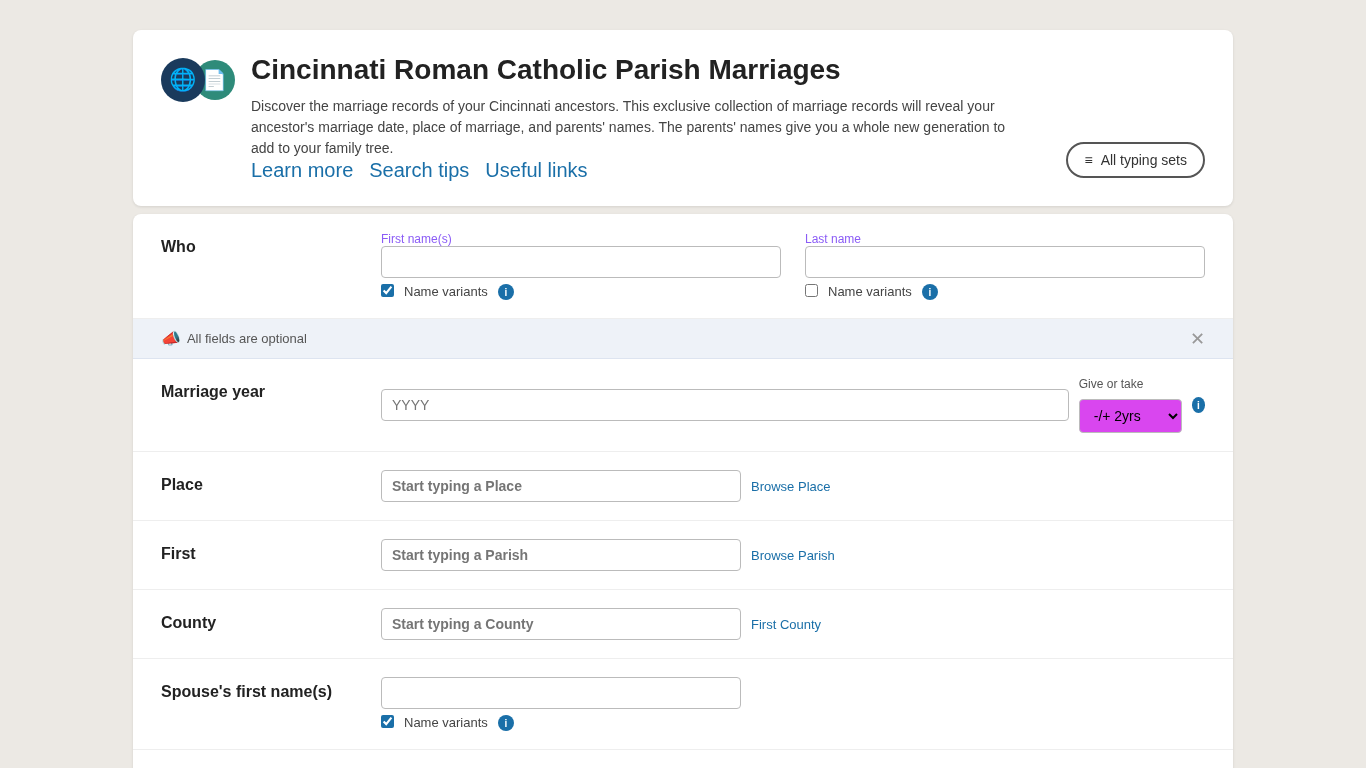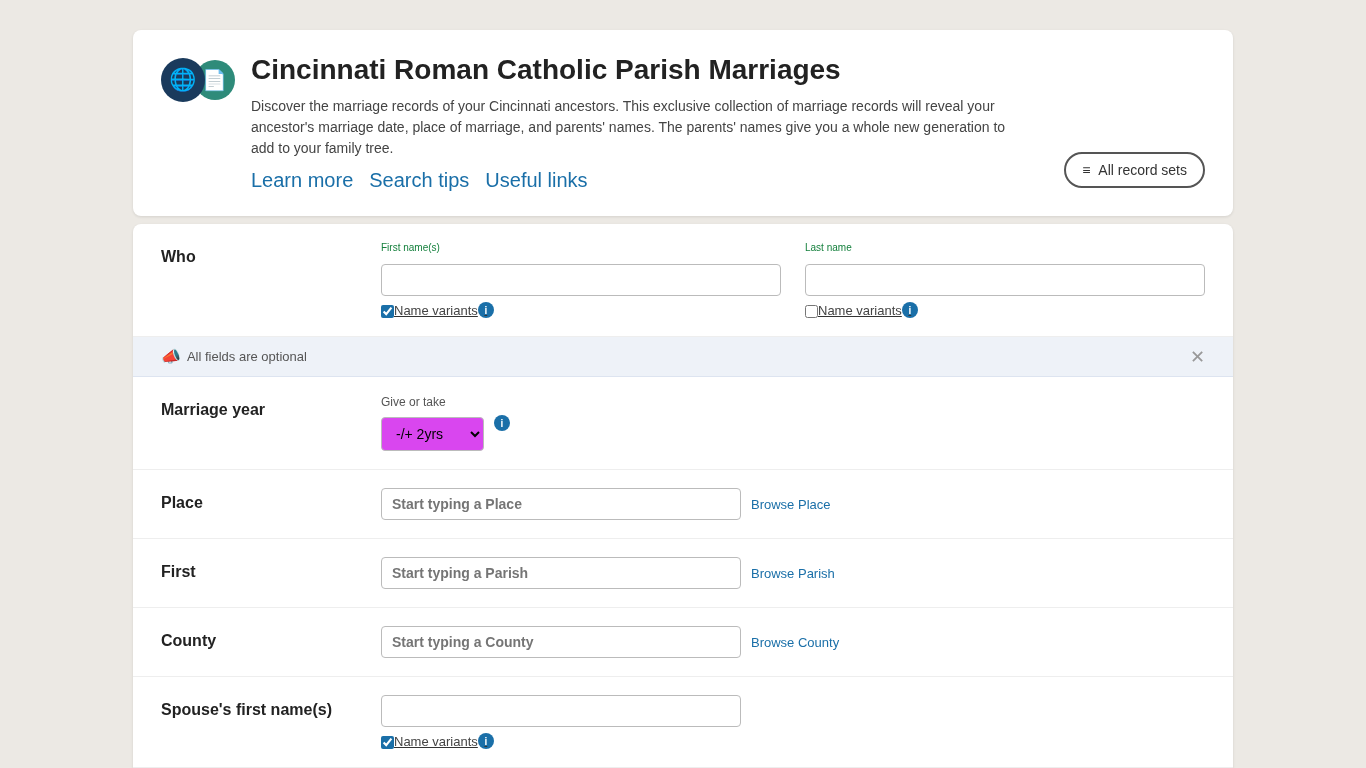--- a/index.html
+++ b/index.html
@@ -67,21 +67,20 @@
       font-size: 28px;
       font-weight: bold;
       color: #222;
       margin-bottom: 10px;
     }
     .header-desc {
       font-size: 14px;
       color: #444;
       line-height: 1.5;
       max-width: 780px;
-      margin-bottom: 10px;
     }
     .header-links {
       display: flex;
       gap: 16px;
     }
     .header-link {
       color: #1a6fa8;
       text-decoration: none;
       font-size: 20px;
       cursor: pointer;
@@ -126,38 +125,37 @@
       flex: 1;
     }
     .name-row {
       display: flex;
       gap: 24px;
     }
     .name-col {
       flex: 1;
     }
     .field-label-small {
-      font-size: 10px;
-      color: #15803d;
-      margin-bottom: 11px;
+      font-size: 12px;
+      color: #8b5cf6;
+      margin-bottom: 0;
     }
     input[type="text"] {
       width: 100%;
       padding: 7px 10px;
       border: 1px solid #bbb;
       border-radius: 4px;
       font-size: 14px;
       outline: none;
     }
     .variants-row {
       display: flex;
-      align-items: flex-end;
-      gap: 0;
+      align-items: flex-start;
+      gap: 10px;
       margin-top: 6px;
-      text-decoration: underline;
     }
     .variants-row input[type="checkbox"] {
       width: auto;
       accent-color: #1a6fa8;
     }
     .variants-label {
       font-size: 13px;
       color: #444;
     }
     .info-icon {
@@ -254,21 +252,21 @@
         <p class="header-desc">Discover the marriage records of your Cincinnati ancestors. This exclusive collection of marriage records will reveal your ancestor's marriage date, place of marriage, and parents' names. The parents' names give you a whole new generation to add to your family tree.</p>
         <div class="header-links">
           <a class="header-link">Learn more</a>
           <a class="header-link">Search tips</a>
           <a class="header-link">Useful links</a>
         </div>
       </div>
     </div>
     <button class="all-records-btn">
       <span>≡</span>
-      <span>All record sets</span>
+      <span>All typing sets</span>
     </button>
   </div>
 
   <div class="form-card">
 
     <div class="form-row">
       <div class="form-label">Who</div>
       <div class="form-fields">
         <div class="name-row">
           <div class="name-col">
@@ -298,20 +296,21 @@
         <span class="megaphone-icon">📣</span>
         <span>All fields are optional</span>
       </div>
       <span class="close-btn">✕</span>
     </div>
 
     <div class="form-row">
       <div class="form-label">Marriage year</div>
       <div class="form-fields">
         <div class="year-row">
+          <input type="text" class="year-input" placeholder="YYYY" style="">
           <div>
             <div class="give-take-label">Give or take</div>
             <select>
               <option>-/+ 2yrs</option>
               <option>-/+ 1yr</option>
               <option>-/+ 5yrs</option>
               <option>-/+ 10yrs</option>
               <option>Exact</option>
             </select>
           </div>
@@ -338,21 +337,21 @@
           <a class="browse-link">Browse Parish</a>
         </div>
       </div>
     </div>
 
     <div class="form-row">
       <div class="form-label">County</div>
       <div class="form-fields">
         <div class="place-row">
           <input type="text" class="place-input" placeholder="Start typing a County" style="">
-          <a class="browse-link">Browse County</a>
+          <a class="browse-link">First County</a>
         </div>
       </div>
     </div>
 
     <div class="form-row">
       <div class="form-label">Spouse's first name(s)</div>
       <div class="form-fields">
         <input type="text" style="width: 360px;">
         <div class="variants-row">
           <input type="checkbox" checked="" style="">

